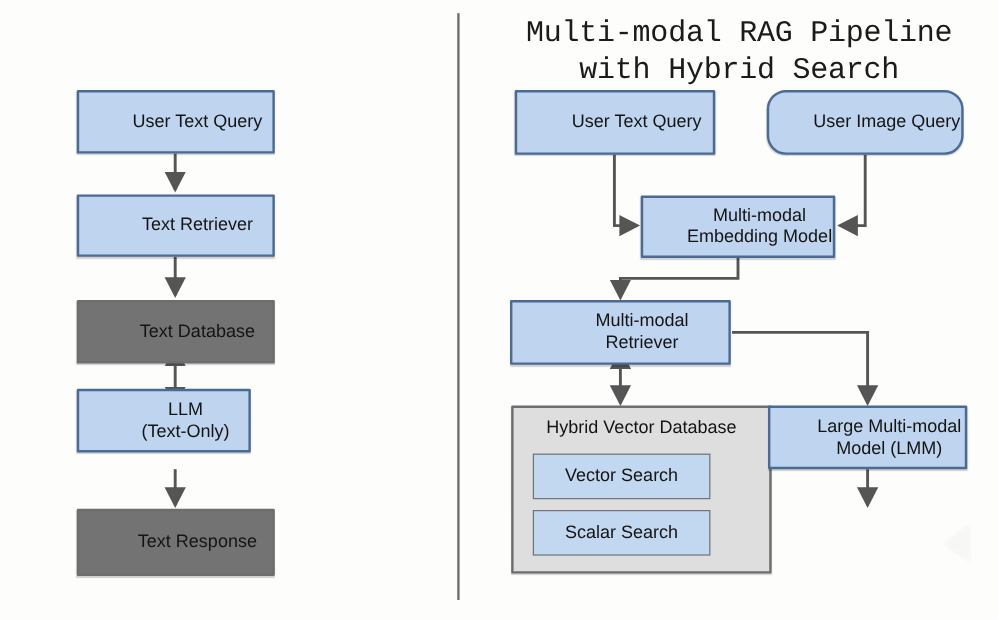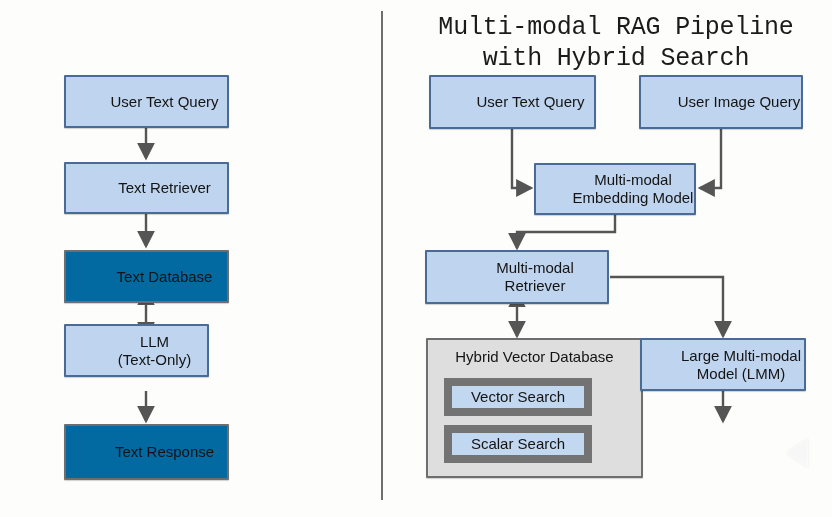--- a/index.html
+++ b/index.html
@@ -54,21 +54,21 @@
     white-space: pre-line;
     border-radius: 1px;
     padding-left: 36px;
   }
   .node.blue {
     background: #bfd4ee;
     border: 2px solid #4a6b96;
     box-shadow: 0 1px 1px rgba(0,0,0,.18);
   }
   .node.gray {
-    background: #0369a1;
+    background: #737373;
     border: 2px solid #6e6e6e;
     box-shadow: 0 1px 1px rgba(0,0,0,.18);
   }
   .node.group {
     background: #dedede;
     border: 2px solid #6e6e6e;
     display: block;
     box-shadow: 0 1px 1px rgba(0,0,0,.18);
   }
   .group-label {
@@ -80,21 +80,21 @@
     line-height: 18px;
     color: #141414;
   }
   .sub {
     position: absolute;
     box-sizing: border-box;
     display: flex;
     align-items: center;
     justify-content: center;
     background: #c2d7f0;
-    border: 8px solid #737373;
+    border: 1px solid #737373;
     font-size: 15px;
     color: #141414;
   }
 
   
   #wires {
     position: absolute;
     left: 0; top: 0;
     width: 832px;
     height: 517px;
@@ -163,21 +163,21 @@
 
   <div class="node gray" style="left:64px;  top:250px; width:165px; height:53px;">Text Database</div>
 
   <div class="node blue" style="left:64px;  top:324px; width:145px; height:53px;">LLM
 (Text-Only)</div>
 
   <div class="node gray" style="left:64px;  top:424px; width:165px; height:56px;">Text Response</div>
 
   <div class="node blue" style="left:429px; top:75px;  width:167px; height:54px;">User Text Query</div>
 
-  <div class="node blue" style="left:639px; top:75px;  width:164px; height:54px;">User Image Query</div>
+  <div class="node blue" style="left:639px; top:75px;  width:164px; height:54px;border-radius:16px;">User Image Query</div>
 
   <div class="node blue" style="left:534px; top:163px; width:162px; height:52px;">Multi-modal
 Embedding Model</div>
 
   <div class="node blue" style="left:425px; top:250px; width:184px; height:54px;">Multi-modal
 Retriever</div>
 
   <div class="node group" style="left:426px; top:338px; width:217px; height:140px;">
     <div class="group-label">Hybrid Vector Database</div>
     <div class="sub" style="left:16px; top:38px; width:148px; height:38px;">Vector Search</div>

